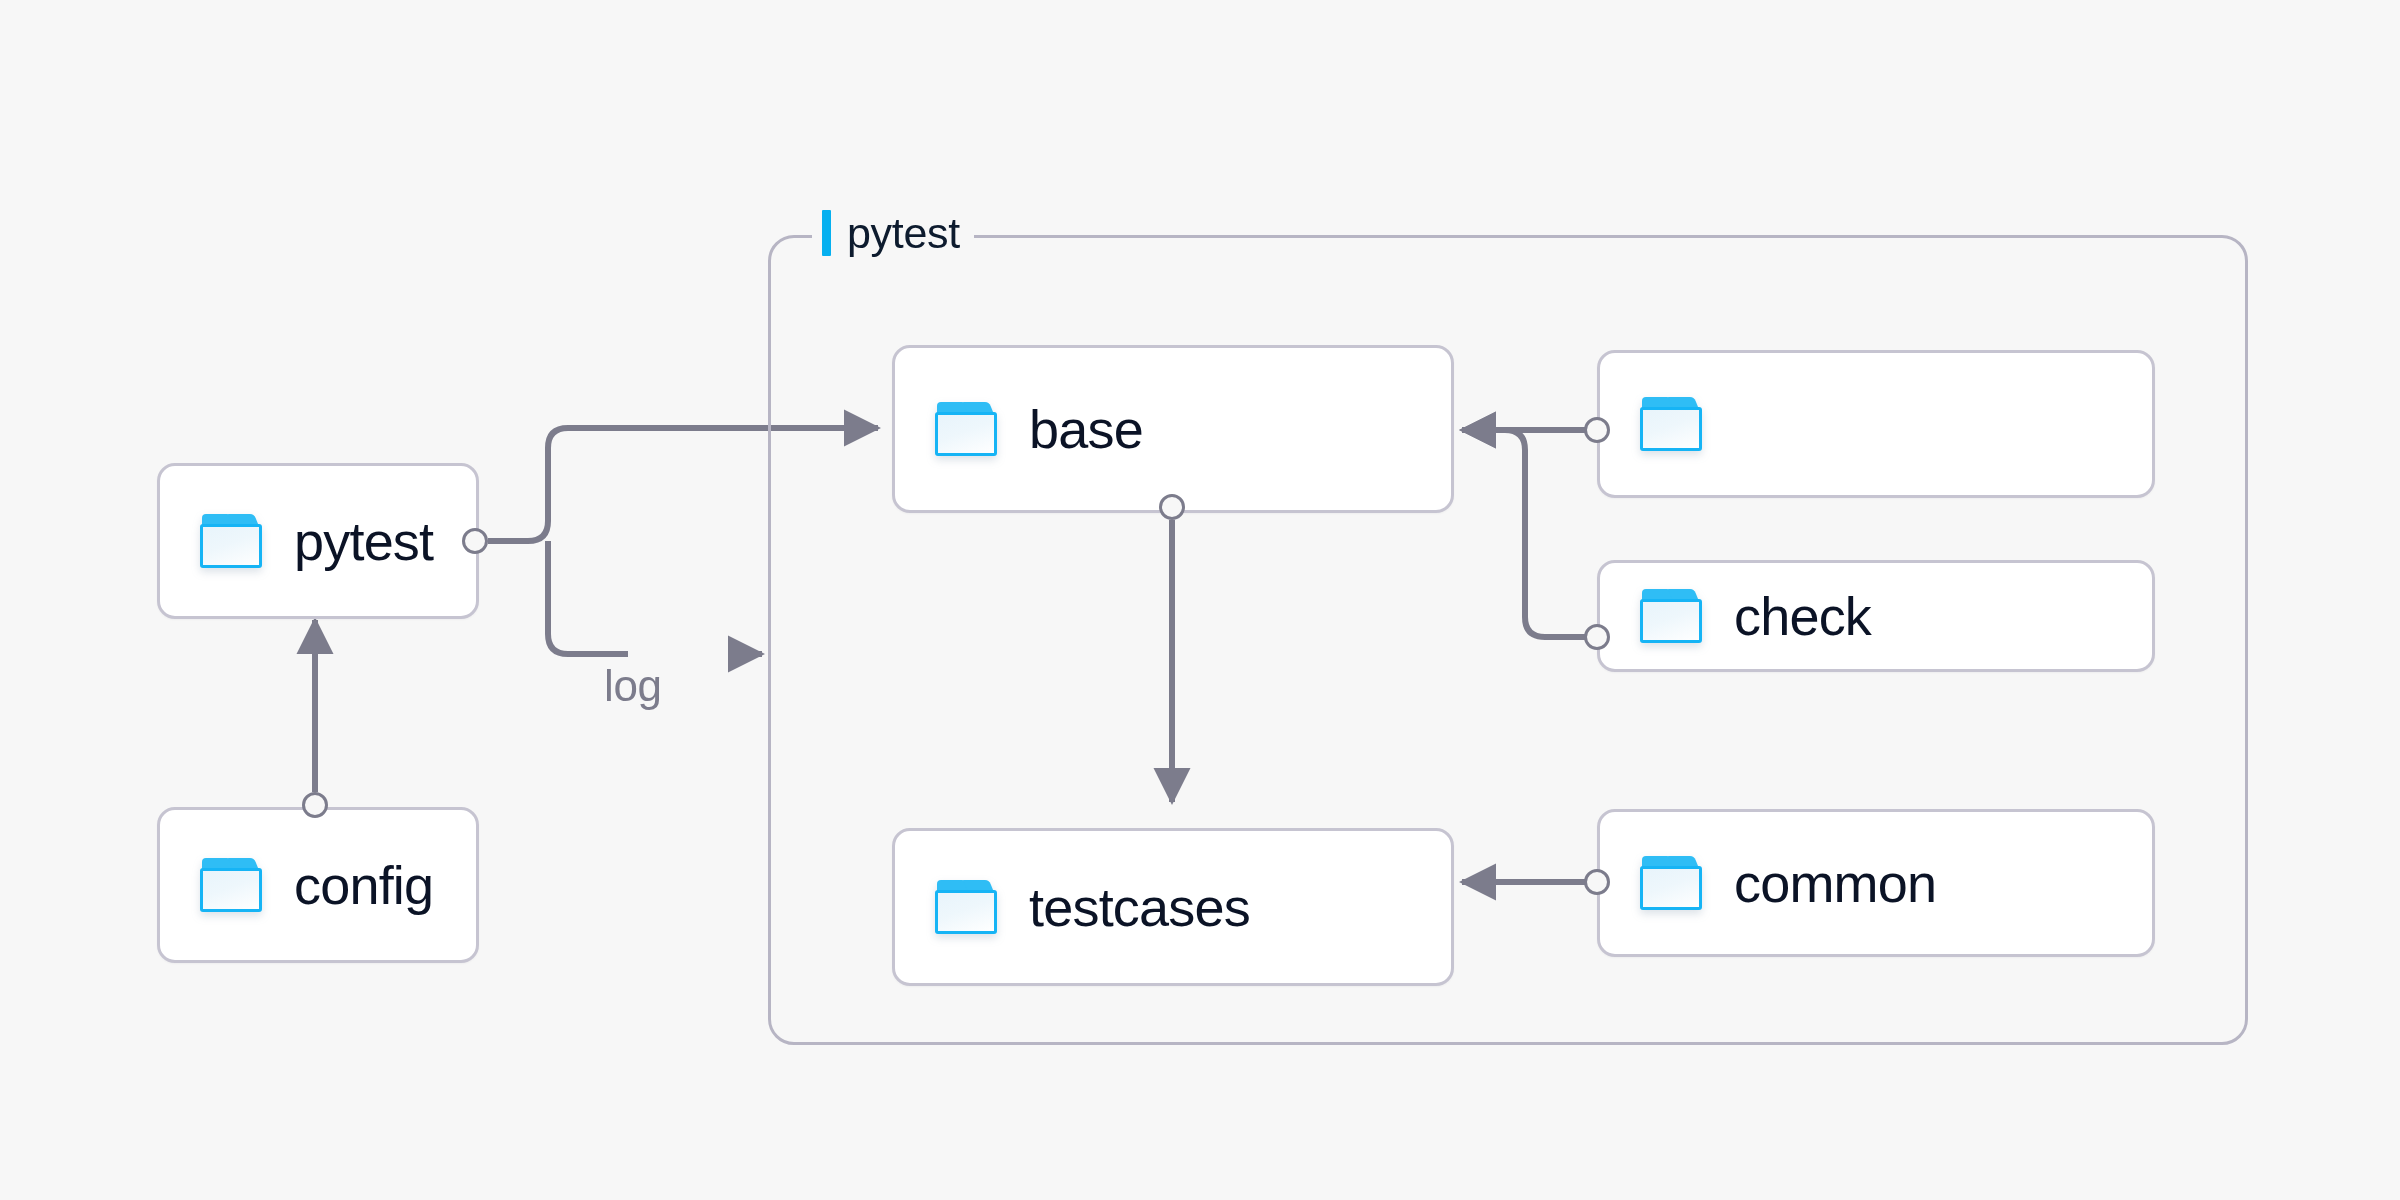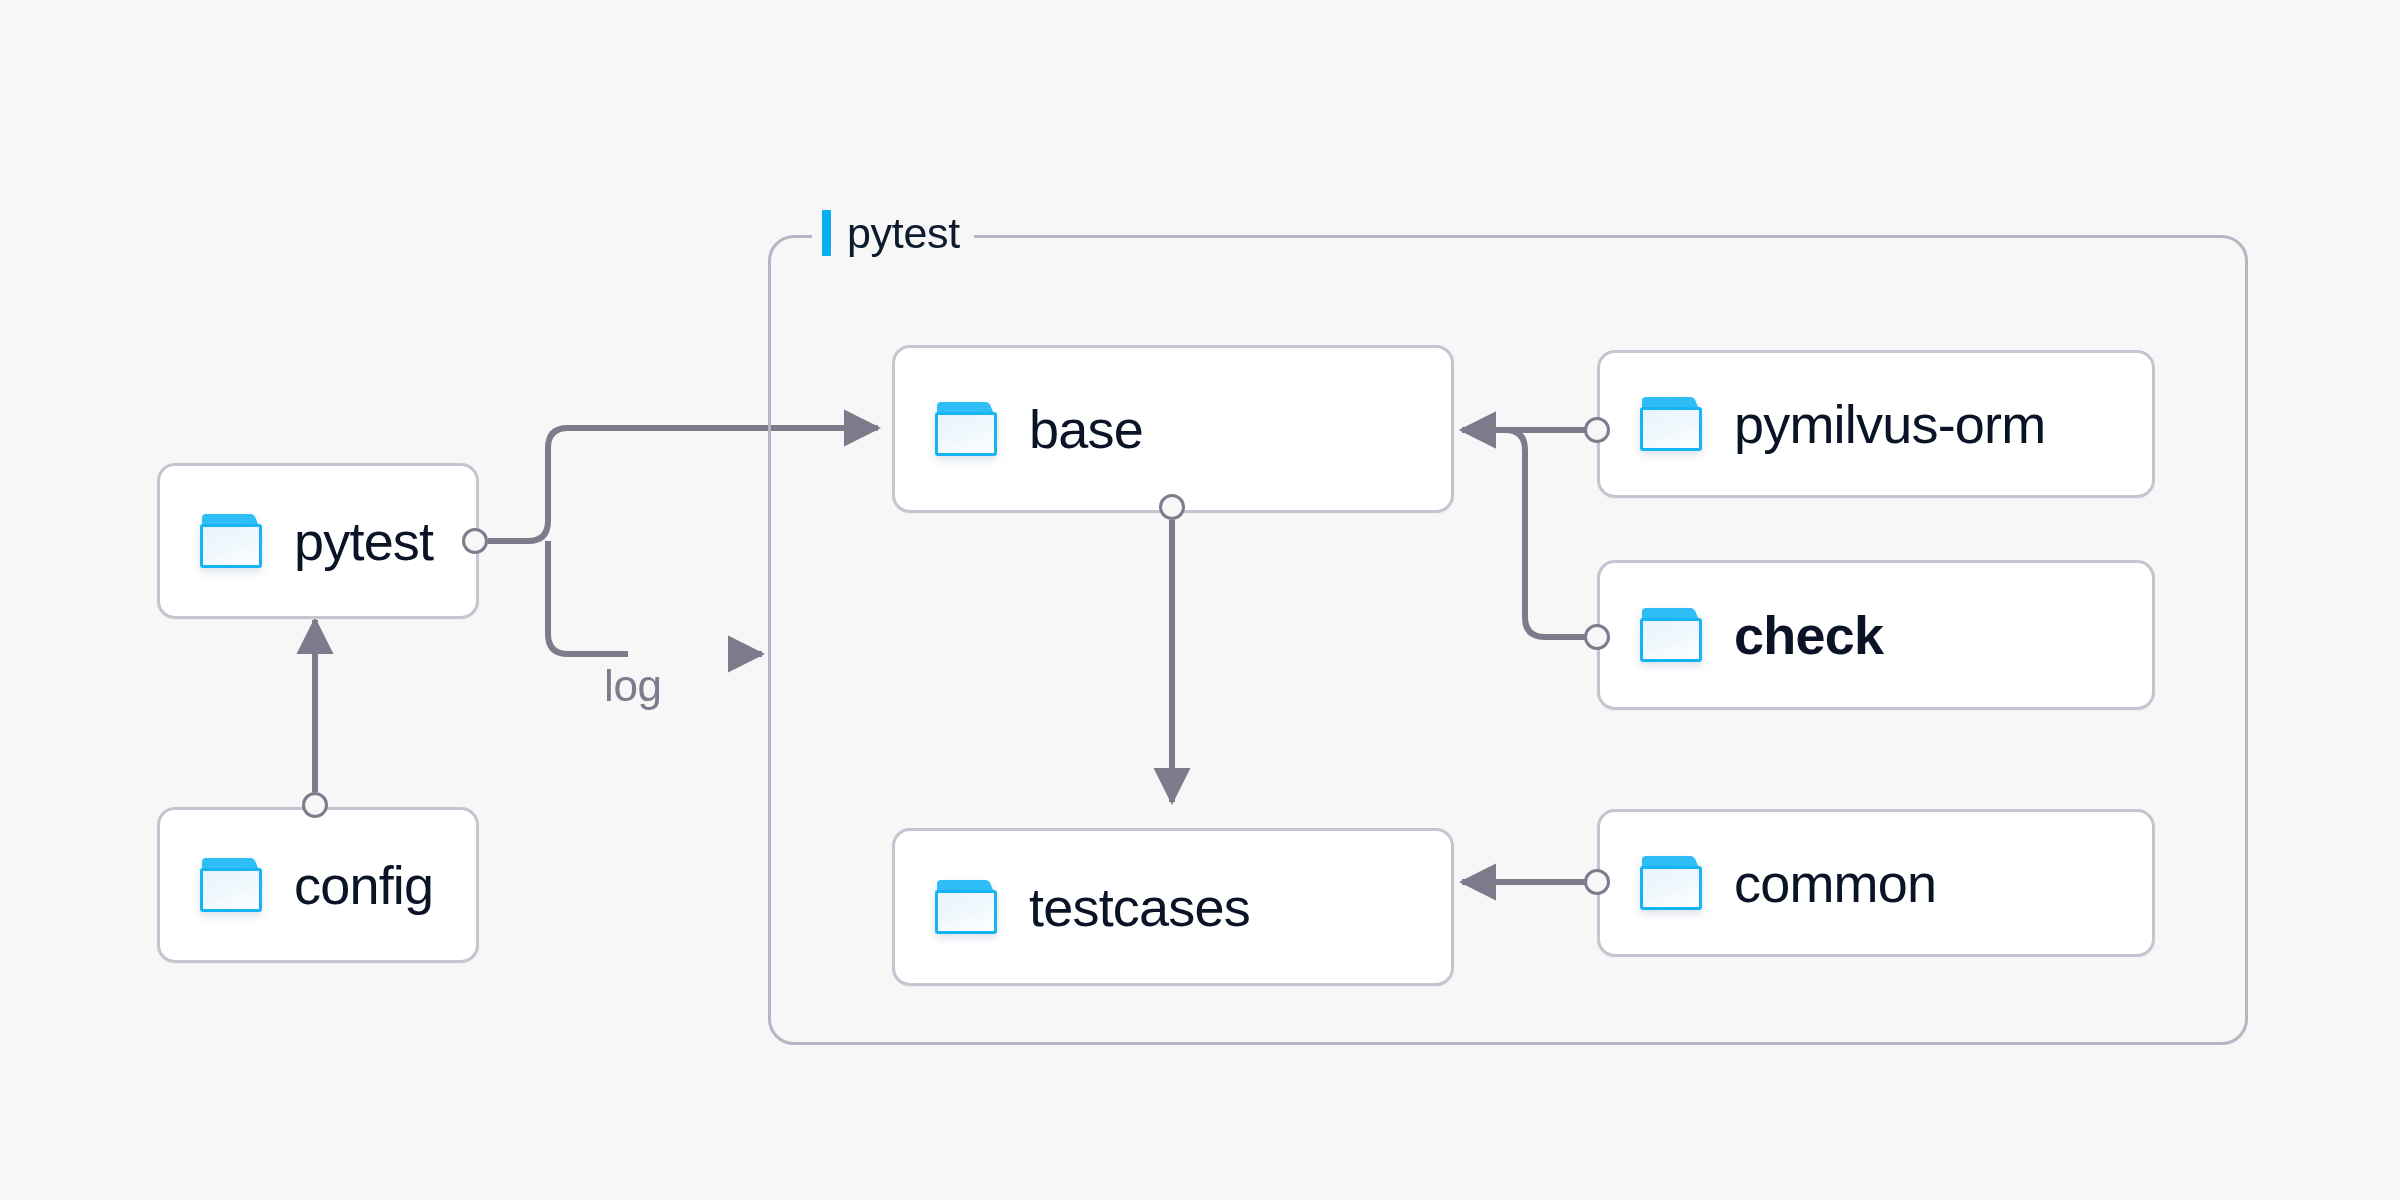--- a/index.html
+++ b/index.html
@@ -231,25 +231,24 @@
         <span class="body"></span>
     </span>
     <span class="label">testcases</span>
   </div>
 
   <div class="node" style="left:1597px; top:330px; width:558px; height:148px;">
     <span class="folder-icon">
       <span class="tab"></span>
         <span class="body"></span>
     </span>
-    <span class="label">pymilvus-orm</span>
   </div>
   <span class="port" style="left:1584px; top:397px;"></span>
 
-  <div class="node" style="left:1597px; top:540px; width:558px; height:150px;font-weight:bold;">
+  <div class="node" style="left:1597px; top:540px; width:558px; height:112px;">
     <span class="folder-icon">
       <span class="tab"></span>
         <span class="body"></span>
     </span>
     <span class="label">check</span>
   </div>
   <span class="port" style="left:1584px; top:604px;"></span>
 
   <div class="node" style="left:1597px; top:789px; width:558px; height:148px;">
     <span class="folder-icon">

